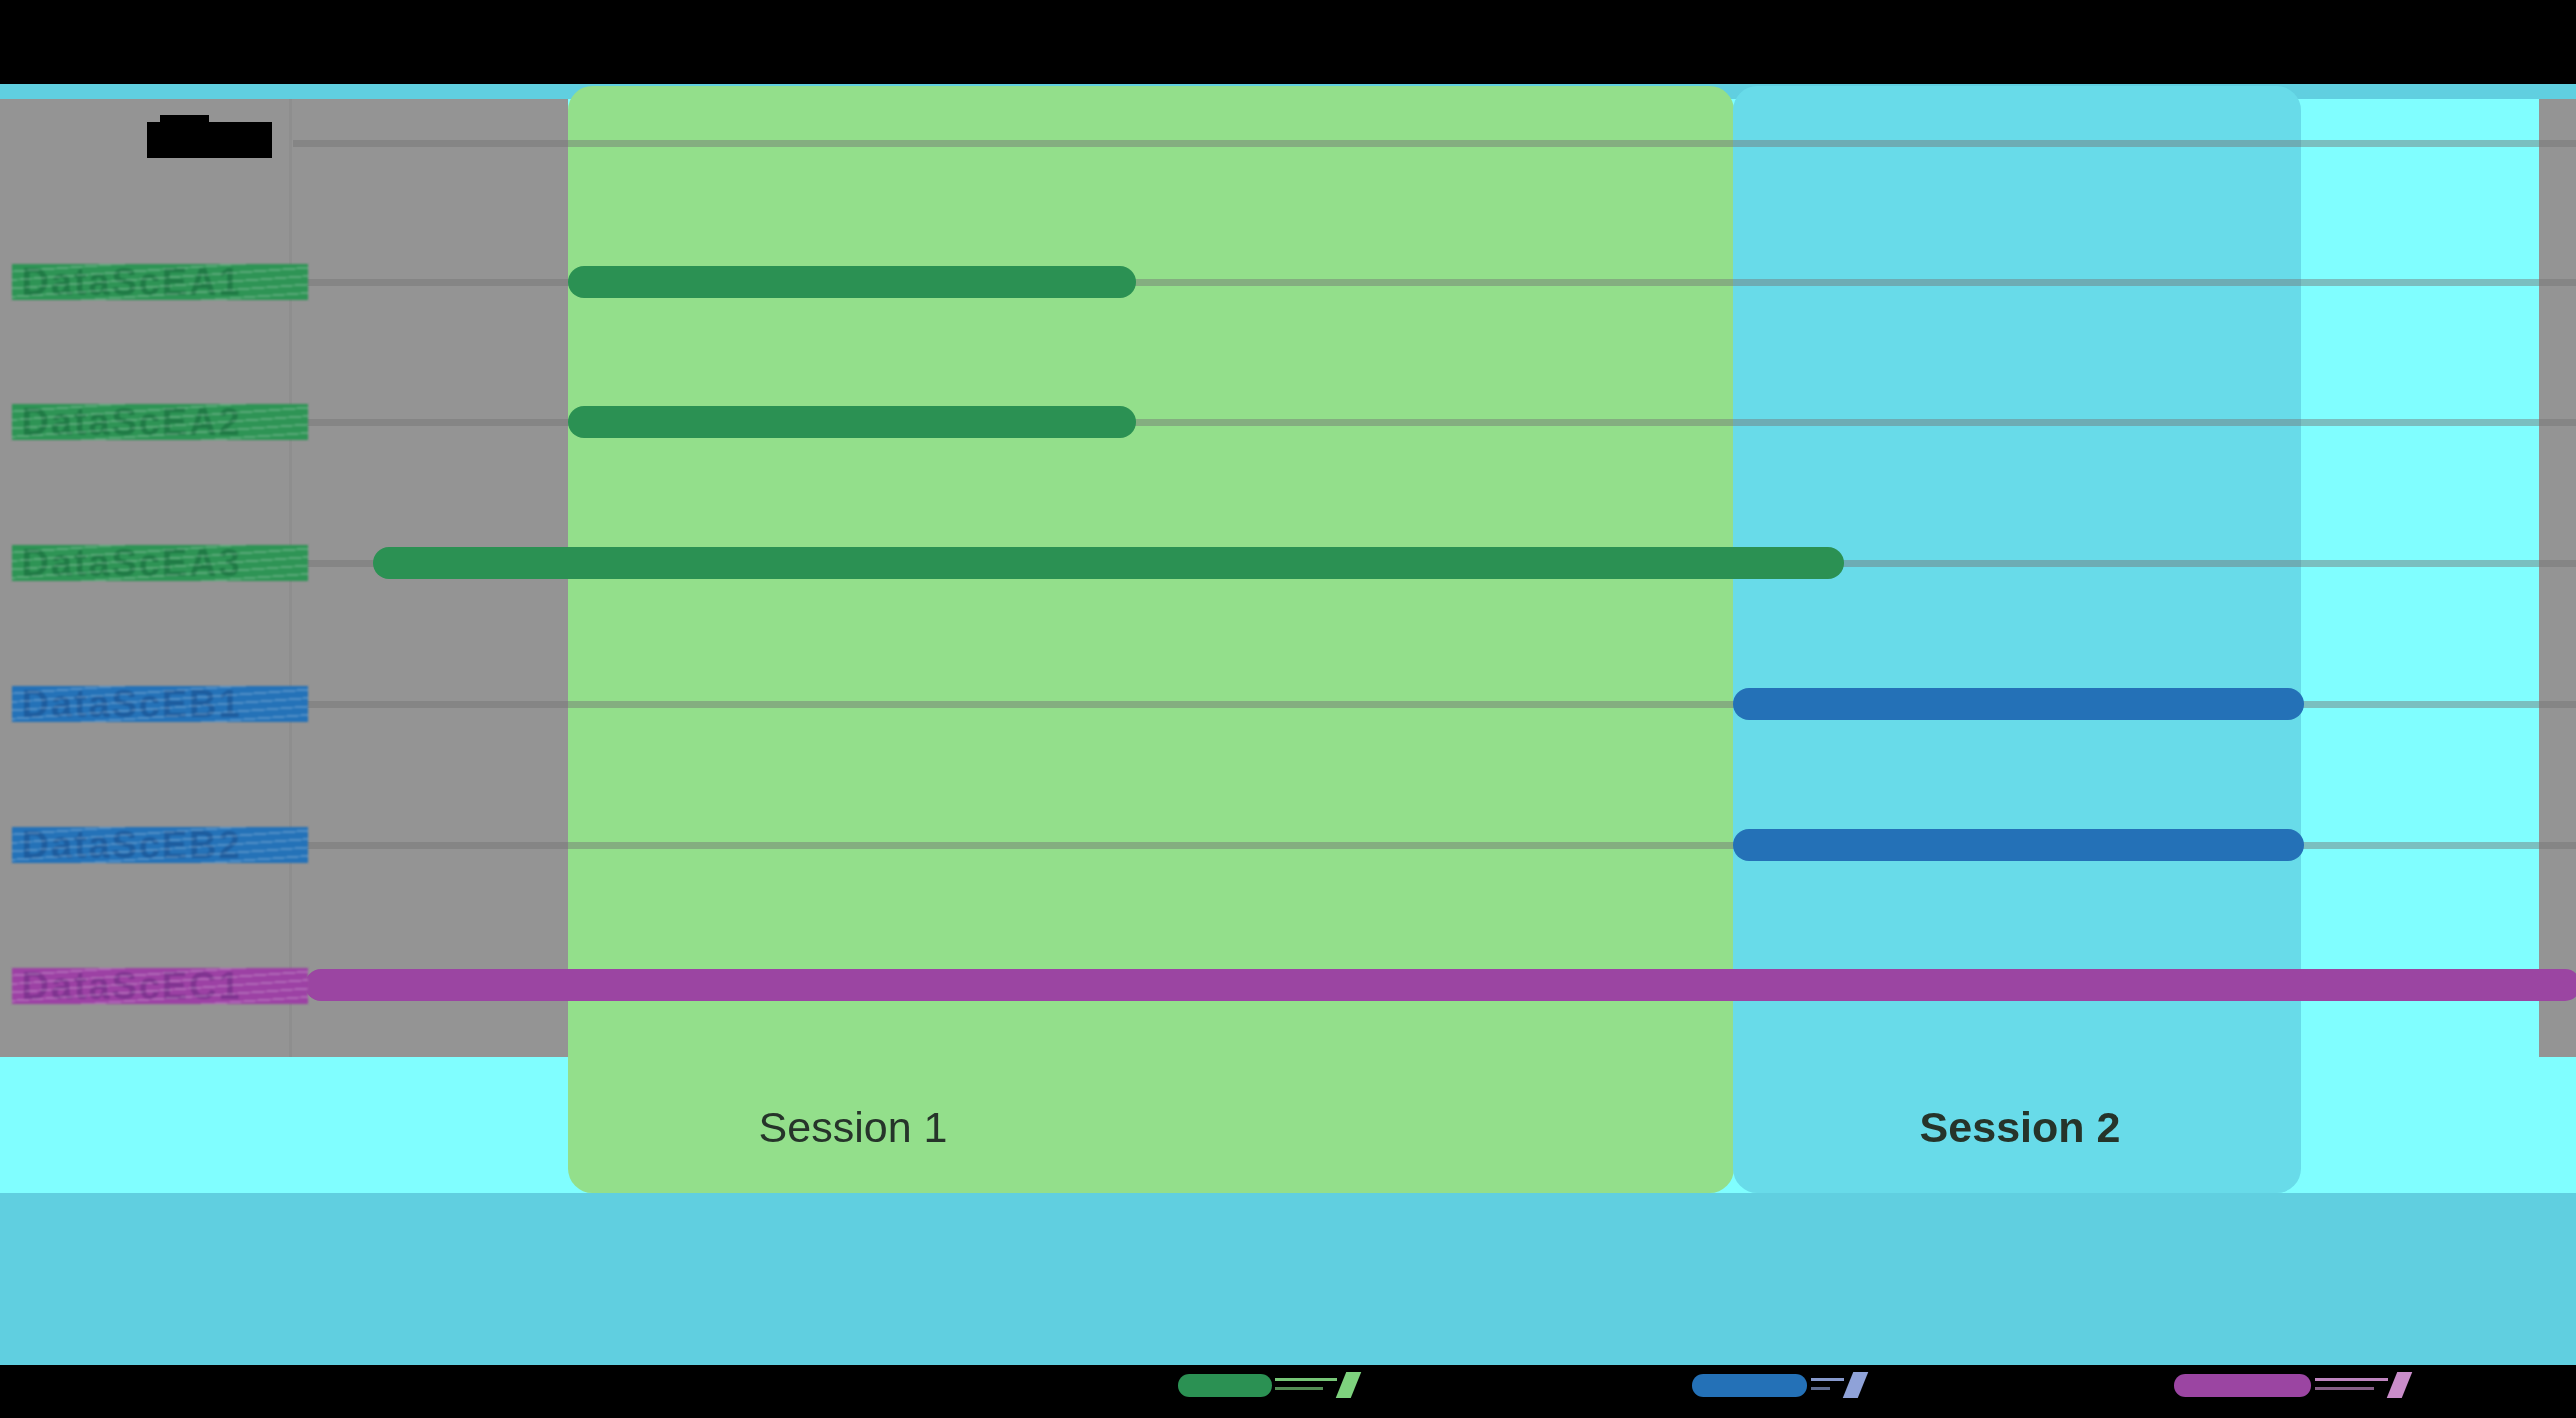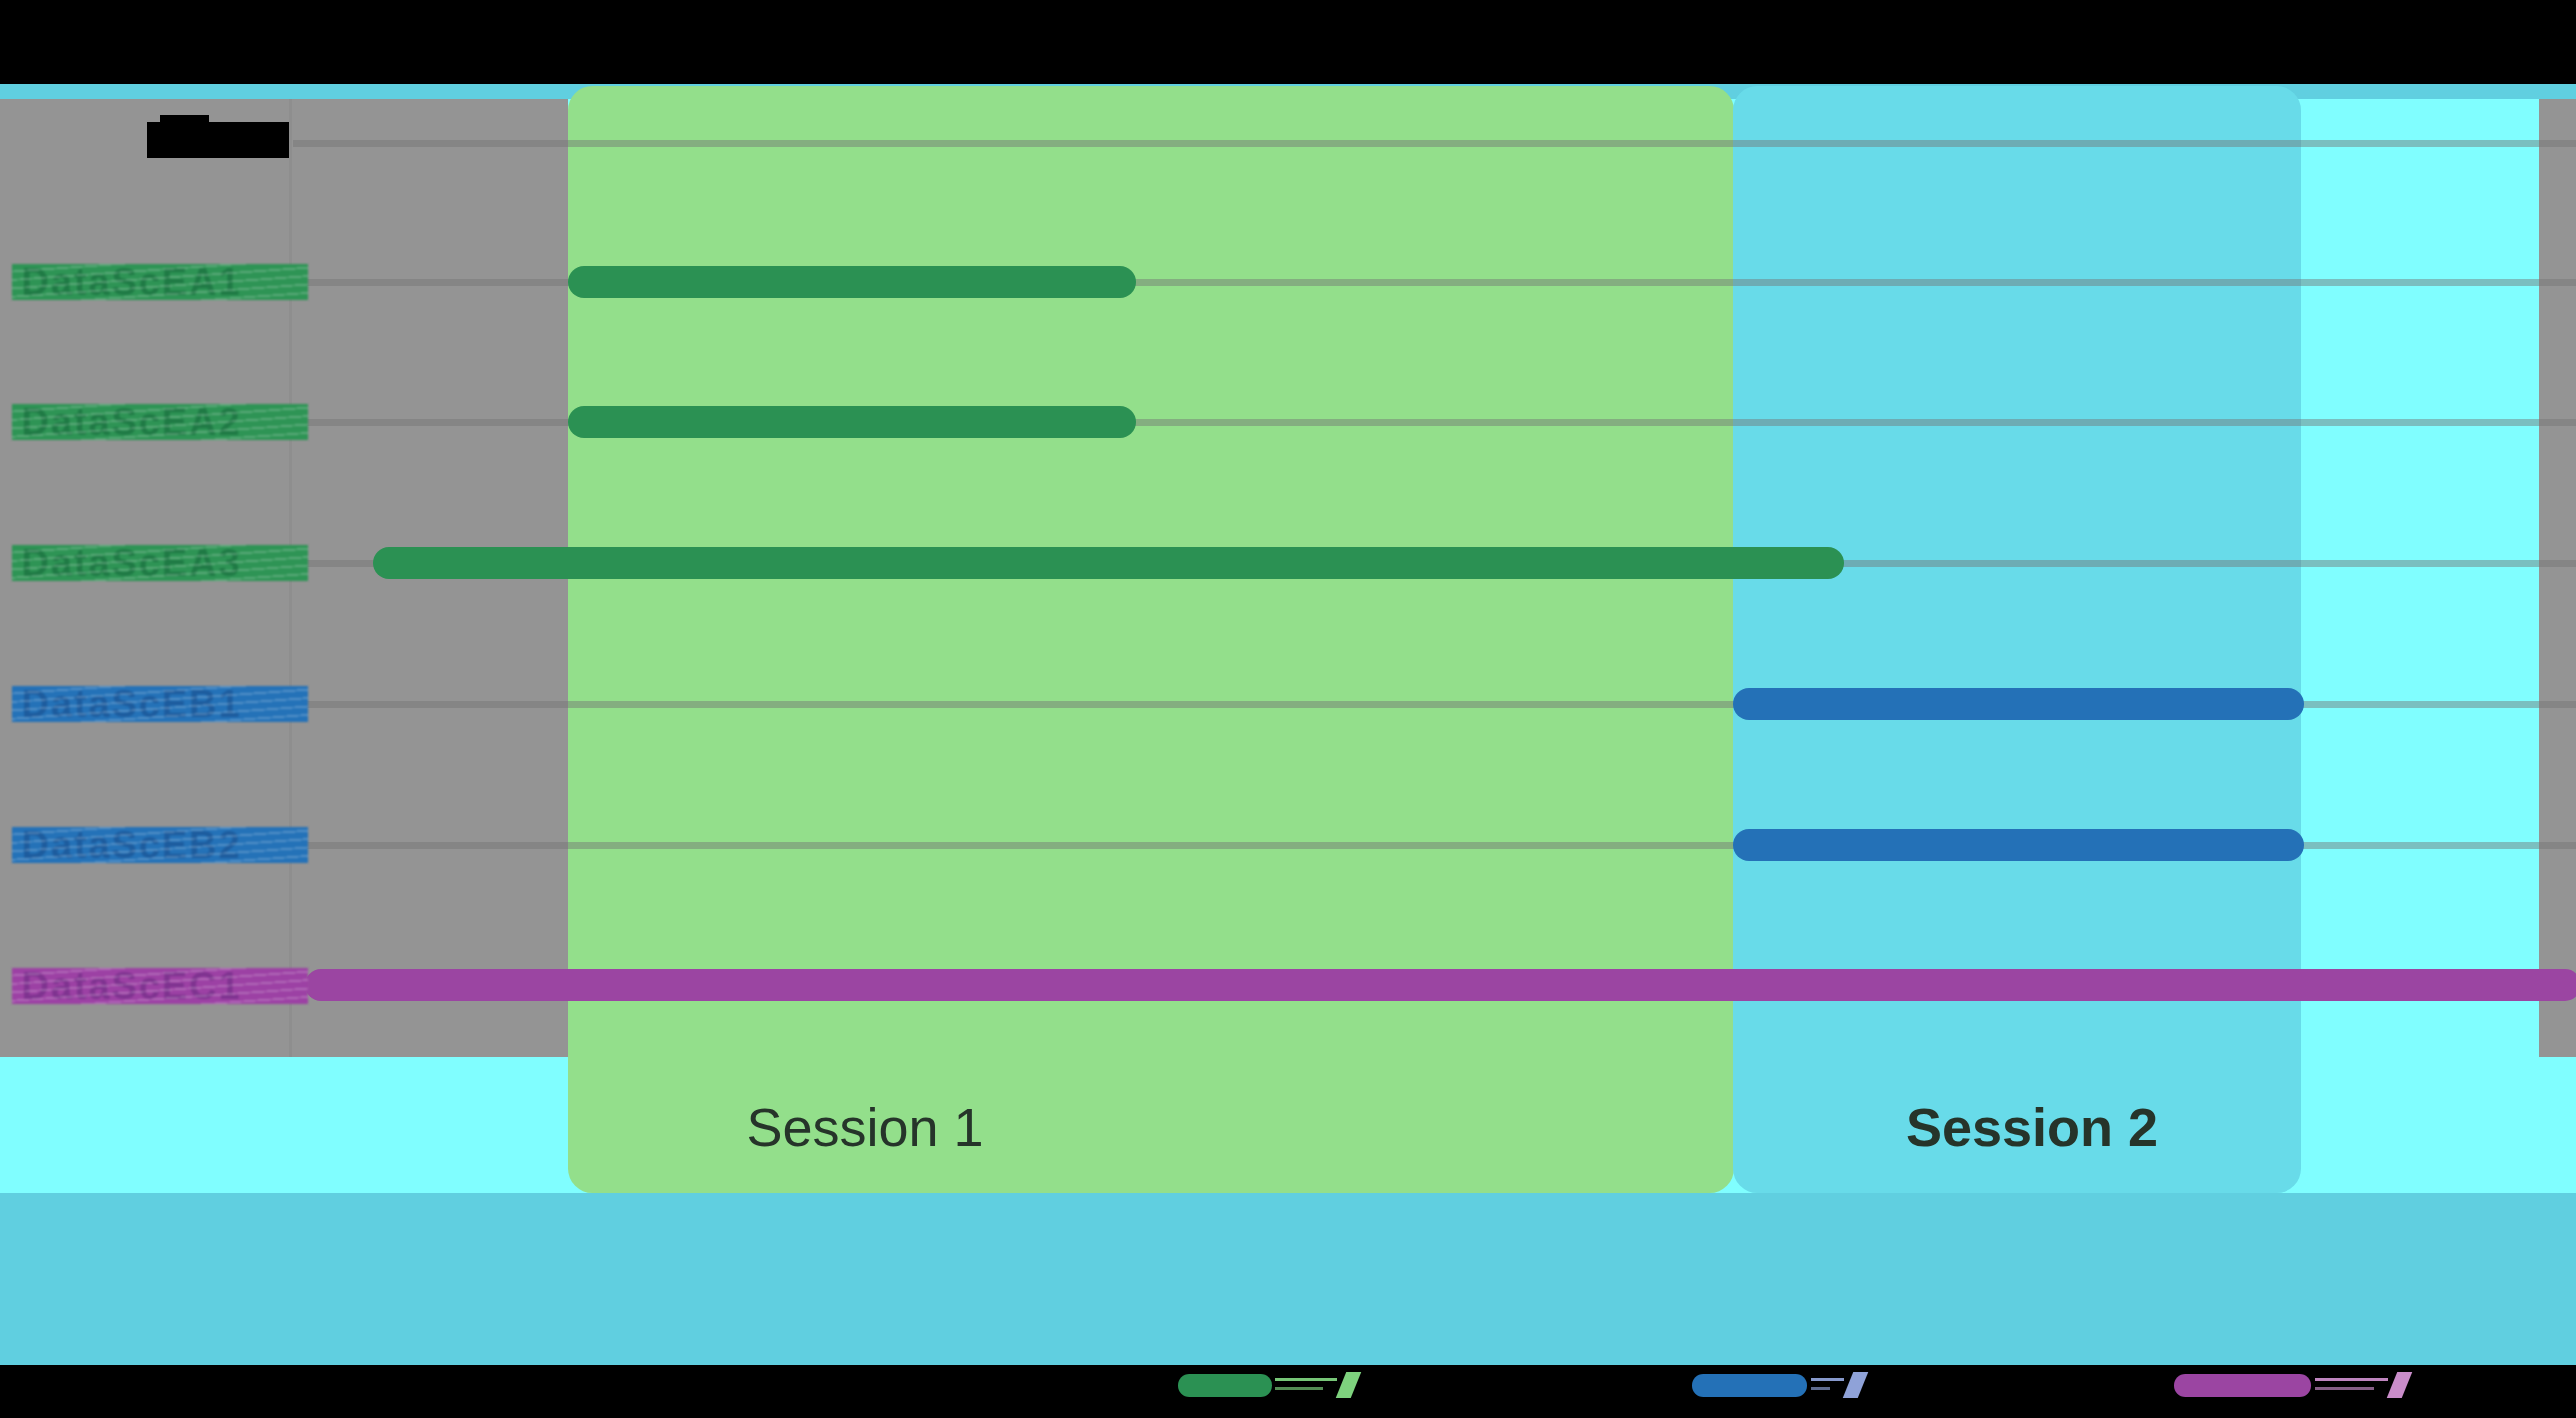--- a/index.html
+++ b/index.html
@@ -5,21 +5,21 @@
   html,body{margin:0;padding:0;background:#000;}
   #stage{position:relative;width:2576px;height:1419px;overflow:hidden;
          font-family:"Liberation Sans",sans-serif;}
   .abs{position:absolute;}
   .row-label{font-weight:bold;font-size:38px;letter-spacing:1.9px;line-height:36px;
              padding-left:9.4px;white-space:nowrap;overflow:hidden;
              filter:blur(0.8px);}
   .row-label .glitch-overlay{position:absolute;inset:0;
       background:repeating-linear-gradient(176deg,transparent 0 6.6px,rgba(255,255,255,0.22) 6.6px 8.4px);
       pointer-events:none;}
-  .session-label{font-size:54px;white-space:nowrap;transform:translate(-50%,-50%);margin-left:12px;}
+  .session-label{font-size:43px;white-space:nowrap;transform:translate(-50%,-50%);}
   .gridline{height:6.6px;}
   .bar{height:32px;border-radius:16px;}
   .pill{height:22.5px;border-radius:11.3px;}
 </style>
 </head>
 <body>
 
 <div id="stage" style="background: rgb(96, 207, 224);">
   <div id="band" class="abs" style="left:0;top:0;width:100%;height:100%;">
       <div class="abs" style="left: 0px; top: 99px; width: 2576px; height: 1094px; background: rgb(128, 254, 255);"></div>
@@ -34,21 +34,21 @@
       <div class="abs gridline" style="left: 293px; top: 701px; width: 2283px; height: 6.6px; background: rgba(115, 115, 115, 0.45);"></div>
       <div class="abs gridline" style="left: 293px; top: 842px; width: 2283px; height: 6.6px; background: rgba(115, 115, 115, 0.45);"></div>
       <div class="abs gridline" style="left: 293px; top: 983px; width: 2283px; height: 6.6px; background: rgba(115, 115, 115, 0.45);"></div>
       <div class="abs" style="left: 289px; top: 99px; width: 2.8px; height: 958px; background: rgb(135, 135, 135); opacity: 0.5;"></div>
       <div class="abs bar" style="left: 568px; top: 266px; width: 568px; background: rgb(43, 145, 83);"></div>
       <div class="abs bar" style="left: 568px; top: 406px; width: 568px; background: rgb(43, 145, 83);"></div>
       <div class="abs bar" style="left: 373px; top: 547px; width: 1471px; background: rgb(43, 145, 83);"></div>
       <div class="abs bar" style="left: 1733px; top: 688px; width: 571px; background: rgb(36, 113, 183);"></div>
       <div class="abs bar" style="left: 1733px; top: 829px; width: 571px; background: rgb(36, 113, 183);"></div>
       <div class="abs bar" style="left: 305px; top: 969px; width: 2276px; background: rgb(155, 69, 162);"></div>
-      <div class="abs" style="left: 147px; top: 122px; width: 142px; height: 36px; background: rgb(0, 0, 0); color: rgb(0, 0, 0); font-size: 34px; font-weight: bold; line-height: 36px; overflow: hidden;"><span>Time</span></div>
+      <div class="abs" style="left: 147px; top: 122px; width: 125px; height: 36px; background: rgb(0, 0, 0); color: rgb(0, 0, 0); font-size: 34px; font-weight: bold; line-height: 36px; overflow: hidden;"><span>Time</span></div>
       <div class="abs" style="left: 160px; top: 115px; width: 49px; height: 9.4px; background: rgb(0, 0, 0);"></div>
       <div class="abs row-label" style="left: 12.2px; top: 264px; width: 286px; height: 36px; background: rgb(46, 148, 85); color: rgb(31, 122, 69);"><span>DataScEA1</span><div class="glitch-overlay"></div></div>
       <div class="abs row-label" style="left: 12.2px; top: 404px; width: 286px; height: 36px; background: rgb(46, 148, 85); color: rgb(31, 122, 69);"><span>DataScEA2</span><div class="glitch-overlay"></div></div>
       <div class="abs row-label" style="left: 12.2px; top: 545px; width: 286px; height: 36px; background: rgb(46, 148, 85); color: rgb(31, 122, 69);"><span>DataScEA3</span><div class="glitch-overlay"></div></div>
       <div class="abs row-label" style="left: 12.2px; top: 686px; width: 286px; height: 36px; background: rgb(36, 114, 184); color: rgb(29, 92, 158);"><span>DataScEB1</span><div class="glitch-overlay"></div></div>
       <div class="abs row-label" style="left: 12.2px; top: 827px; width: 286px; height: 36px; background: rgb(36, 114, 184); color: rgb(29, 92, 158);"><span>DataScEB2</span><div class="glitch-overlay"></div></div>
       <div class="abs row-label" style="left: 12.2px; top: 968px; width: 286px; height: 36px; background: rgb(156, 65, 164); color: rgb(127, 51, 144);"><span>DataScEC1</span><div class="glitch-overlay"></div></div>
       <div class="abs session-label" style="left: 853px; top: 1127px; color: rgb(38, 52, 42);">Session 1</div>
       <div class="abs session-label" style="left: 2020px; top: 1127px; color: rgb(38, 52, 42); font-weight: bold;">Session 2</div>
     </div>

